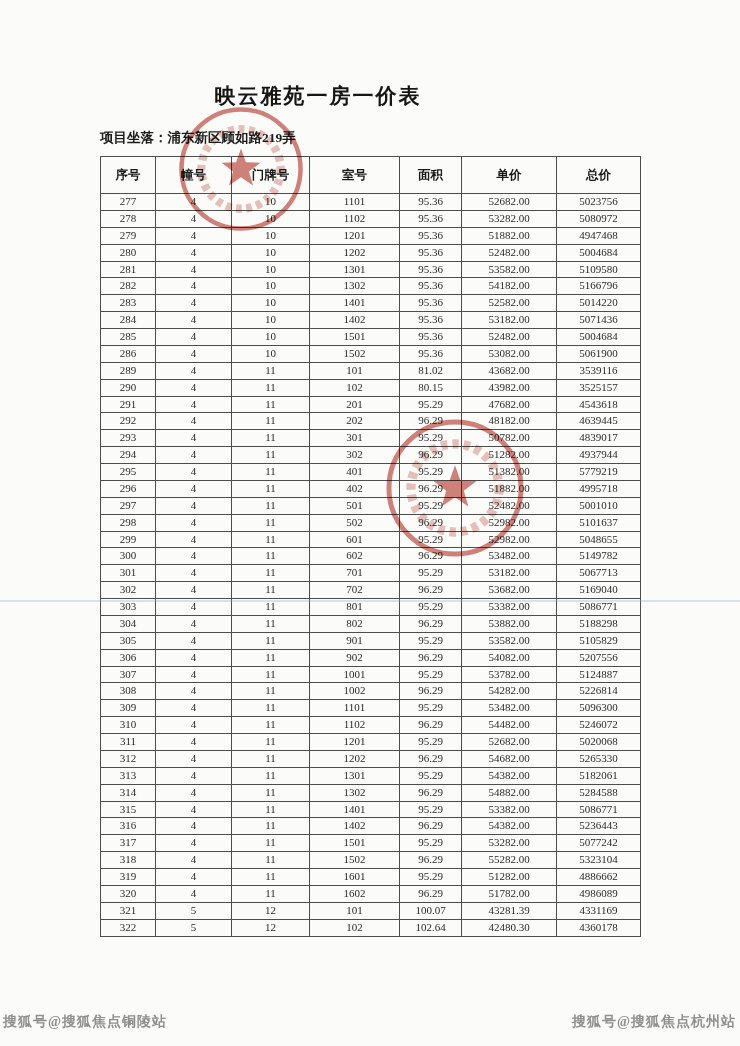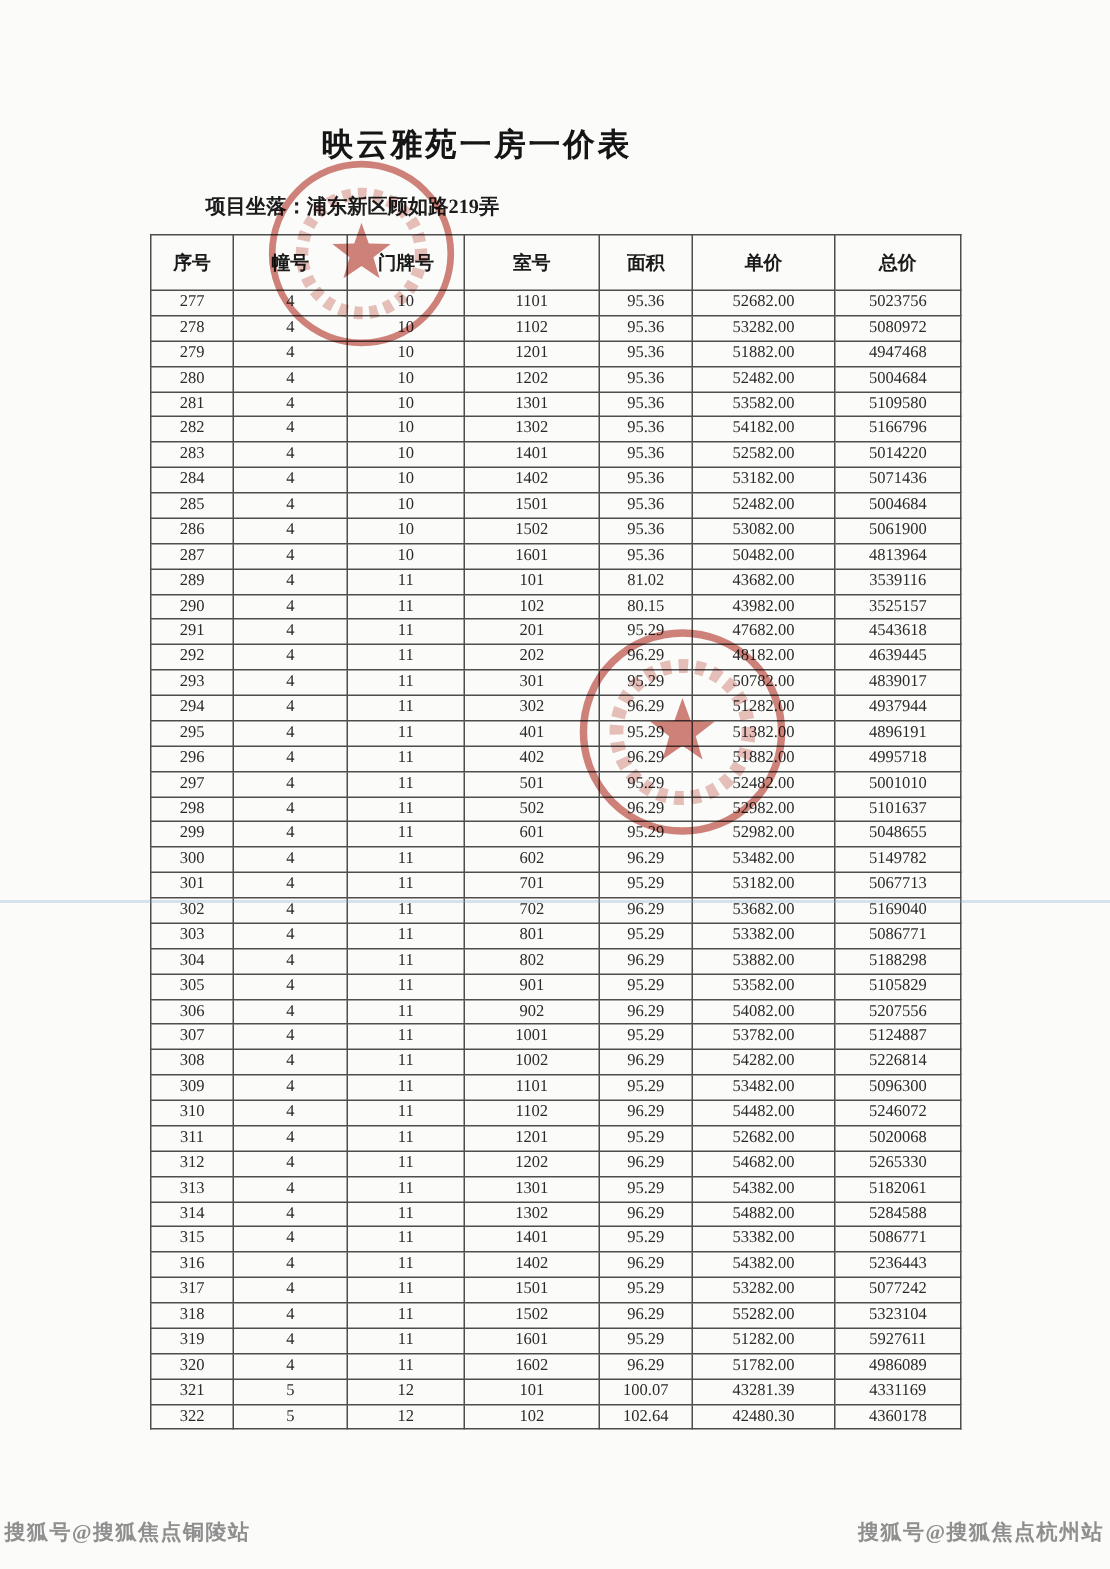--- a/index.html
+++ b/index.html
@@ -27,21 +27,20 @@
     letter-spacing: 2px;
     color: #151515;
   }
   .project-location {
     position: absolute;
     top: 129px;
     left: 100px;
     font-size: 13.5px;
     font-weight: bold;
     color: #1c1c1c;
-    margin-left: 37px;
   }
   .table-wrap {
     position: absolute;
     top: 156px;
     left: 100px;
   }
   table.price-table {
     border-collapse: collapse;
     table-layout: fixed;
     width: 540px;
@@ -218,29 +217,20 @@
           <tr>
             <td>286</td>
             <td>4</td>
             <td>10</td>
             <td>1502</td>
             <td>95.36</td>
             <td>53082.00</td>
             <td>5061900</td>
           </tr>
           <tr>
-            <td>287</td>
-            <td>4</td>
-            <td>10</td>
-            <td>1601</td>
-            <td>95.36</td>
-            <td>50482.00</td>
-            <td>4813964</td>
-          </tr>
-          <tr>
             <td>289</td>
             <td>4</td>
             <td>11</td>
             <td>101</td>
             <td>81.02</td>
             <td>43682.00</td>
             <td>3539116</td>
           </tr>
           <tr>
             <td>290</td>
@@ -287,21 +277,21 @@
             <td>51282.00</td>
             <td>4937944</td>
           </tr>
           <tr>
             <td>295</td>
             <td>4</td>
             <td>11</td>
             <td>401</td>
             <td>95.29</td>
             <td>51382.00</td>
-            <td>4896191</td>
+            <td>5779219</td>
           </tr>
           <tr>
             <td>296</td>
             <td>4</td>
             <td>11</td>
             <td>402</td>
             <td>96.29</td>
             <td>51882.00</td>
             <td>4995718</td>
           </tr>
@@ -503,21 +493,21 @@
             <td>55282.00</td>
             <td>5323104</td>
           </tr>
           <tr>
             <td>319</td>
             <td>4</td>
             <td>11</td>
             <td>1601</td>
             <td>95.29</td>
             <td>51282.00</td>
-            <td>5927611</td>
+            <td>4886662</td>
           </tr>
           <tr>
             <td>320</td>
             <td>4</td>
             <td>11</td>
             <td>1602</td>
             <td>96.29</td>
             <td>51782.00</td>
             <td>4986089</td>
           </tr>

